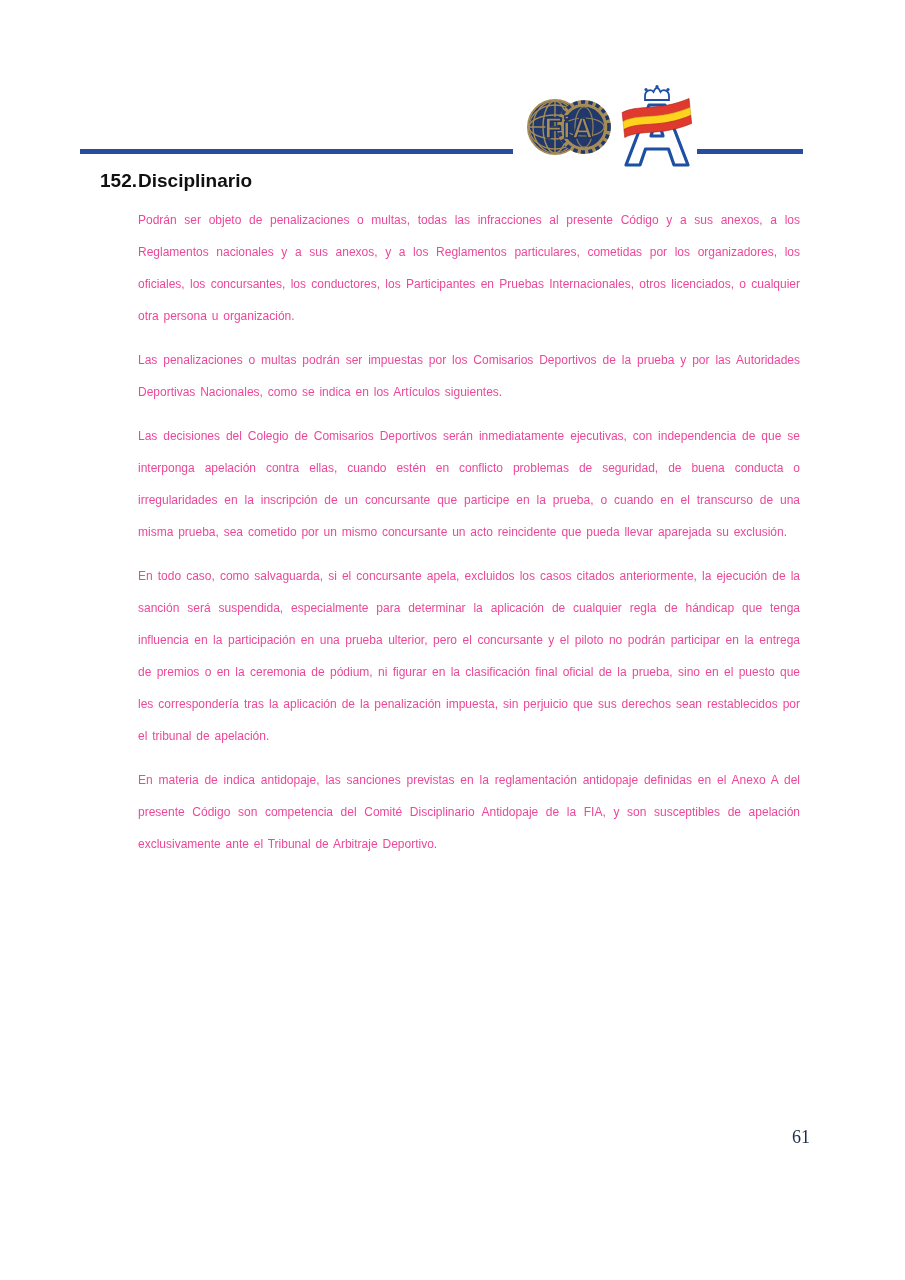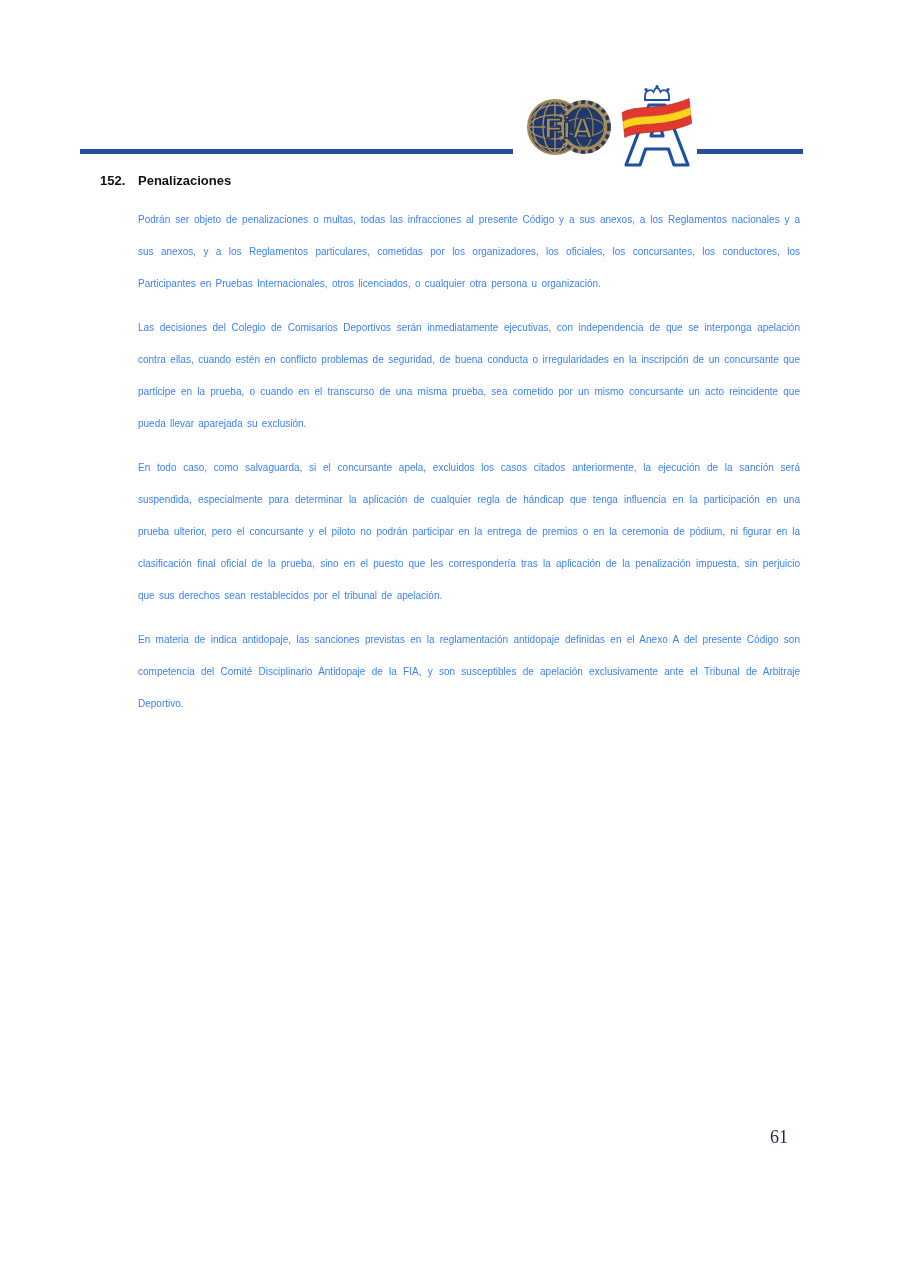--- a/index.html
+++ b/index.html
@@ -20,44 +20,44 @@
   .rule.left  { left: 80px;  width: 433px; }
   .rule.right { left: 697px; width: 106px; }
   .fia-logo   { position: absolute; left: 527px; top: 92px; width: 85px; height: 70px; }
   .rfeda-logo { position: absolute; left: 618px; top: 83px; width: 78px; height: 85px; }
 
   
   .content { position: absolute; left: 100px; top: 169px; width: 702px; }
   .section-heading {
     display: flex;
     font-weight: bold;
-    font-size: 13px;
+    font-size: 19px;
     line-height: 23px;
     color: #111;
     margin-bottom: 4px;
   }
   .section-heading .num { width: 38px; flex: 0 0 38px; }
   .body-text p {
     margin: 12px 0 0 38px;
     width: 662px;
     text-align: justify;
     text-align-last: left;
-    font-size: 10px;
+    font-size: 12px;
     line-height: 32px;
     word-spacing: 1.5px;
-    color: #3b82f6;
+    color: #ec4899;
   }
 
   
   .page-number {
     position: absolute;
     left: 770px;
     top: 1127px;
     width: 40px;
-    text-align: left;
+    text-align: right;
     font-family: "Liberation Serif", serif;
     font-size: 18px;
     color: #1c2b4a;
   }
 </style>
 </head>
 <body>
 
 <div class="page">
 
@@ -104,24 +104,25 @@
       <path d="M27,17 h24 v-3.5 c0,-6 -5.5,-8 -8.5,-4.5 c-2,-5.5 -5,-5.5 -7,0 c-3,-3.5 -8.5,-1.5 -8.5,4.5 Z"></path>
       <circle cx="28" cy="6.5" r="1.6" fill="#1d4fa3" stroke="none"></circle>
       <circle cx="39" cy="3.5" r="1.6" fill="#1d4fa3" stroke="none"></circle>
       <circle cx="50" cy="6.5" r="1.6" fill="#1d4fa3" stroke="none"></circle>
     </g>
   </svg>
 
   <div class="content">
     <div class="section-heading">
       <span class="num">152.</span>
-      <span class="ttl">Penalizaciones</span>
+      <span class="ttl">Disciplinario</span>
     </div>
     <div class="body-text">
       <p>Podrán ser objeto de penalizaciones o multas, todas las infracciones al presente Código y a sus anexos, a los Reglamentos nacionales y a sus anexos, y a los Reglamentos particulares, cometidas por los organizadores, los oficiales, los concursantes, los conductores, los Participantes en Pruebas Internacionales, otros licenciados, o cualquier otra persona u organización.</p>
+      <p>Las penalizaciones o multas podrán ser impuestas por los Comisarios Deportivos de la prueba y por las Autoridades Deportivas Nacionales, como se indica en los Artículos siguientes.</p>
       <p>Las decisiones del Colegio de Comisarios Deportivos serán inmediatamente ejecutivas, con independencia de que se interponga apelación contra ellas, cuando estén en conflicto problemas de seguridad, de buena conducta o irregularidades en la inscripción de un concursante que participe en la prueba, o cuando en el transcurso de una misma prueba, sea cometido por un mismo concursante un acto reincidente que pueda llevar aparejada su exclusión.</p>
       <p>En todo caso, como salvaguarda, si el concursante apela, excluidos los casos citados anteriormente, la ejecución de la sanción será suspendida, especialmente para determinar la aplicación de cualquier regla de hándicap que tenga influencia en la participación en una prueba ulterior, pero el concursante y el piloto no podrán participar en la entrega de premios o en la ceremonia de pódium, ni figurar en la clasificación final oficial de la prueba, sino en el puesto que les correspondería tras la aplicación de la penalización impuesta, sin perjuicio que sus derechos sean restablecidos por el tribunal de apelación.</p>
       <p>En materia de indica antidopaje, las sanciones previstas en la reglamentación antidopaje definidas en el Anexo A del presente Código son competencia del Comité Disciplinario Antidopaje de la FIA, y son susceptibles de apelación exclusivamente ante el Tribunal de Arbitraje Deportivo.</p>
     </div>
   </div>
 
   <div class="page-number">61</div>
 
 </div>
 

